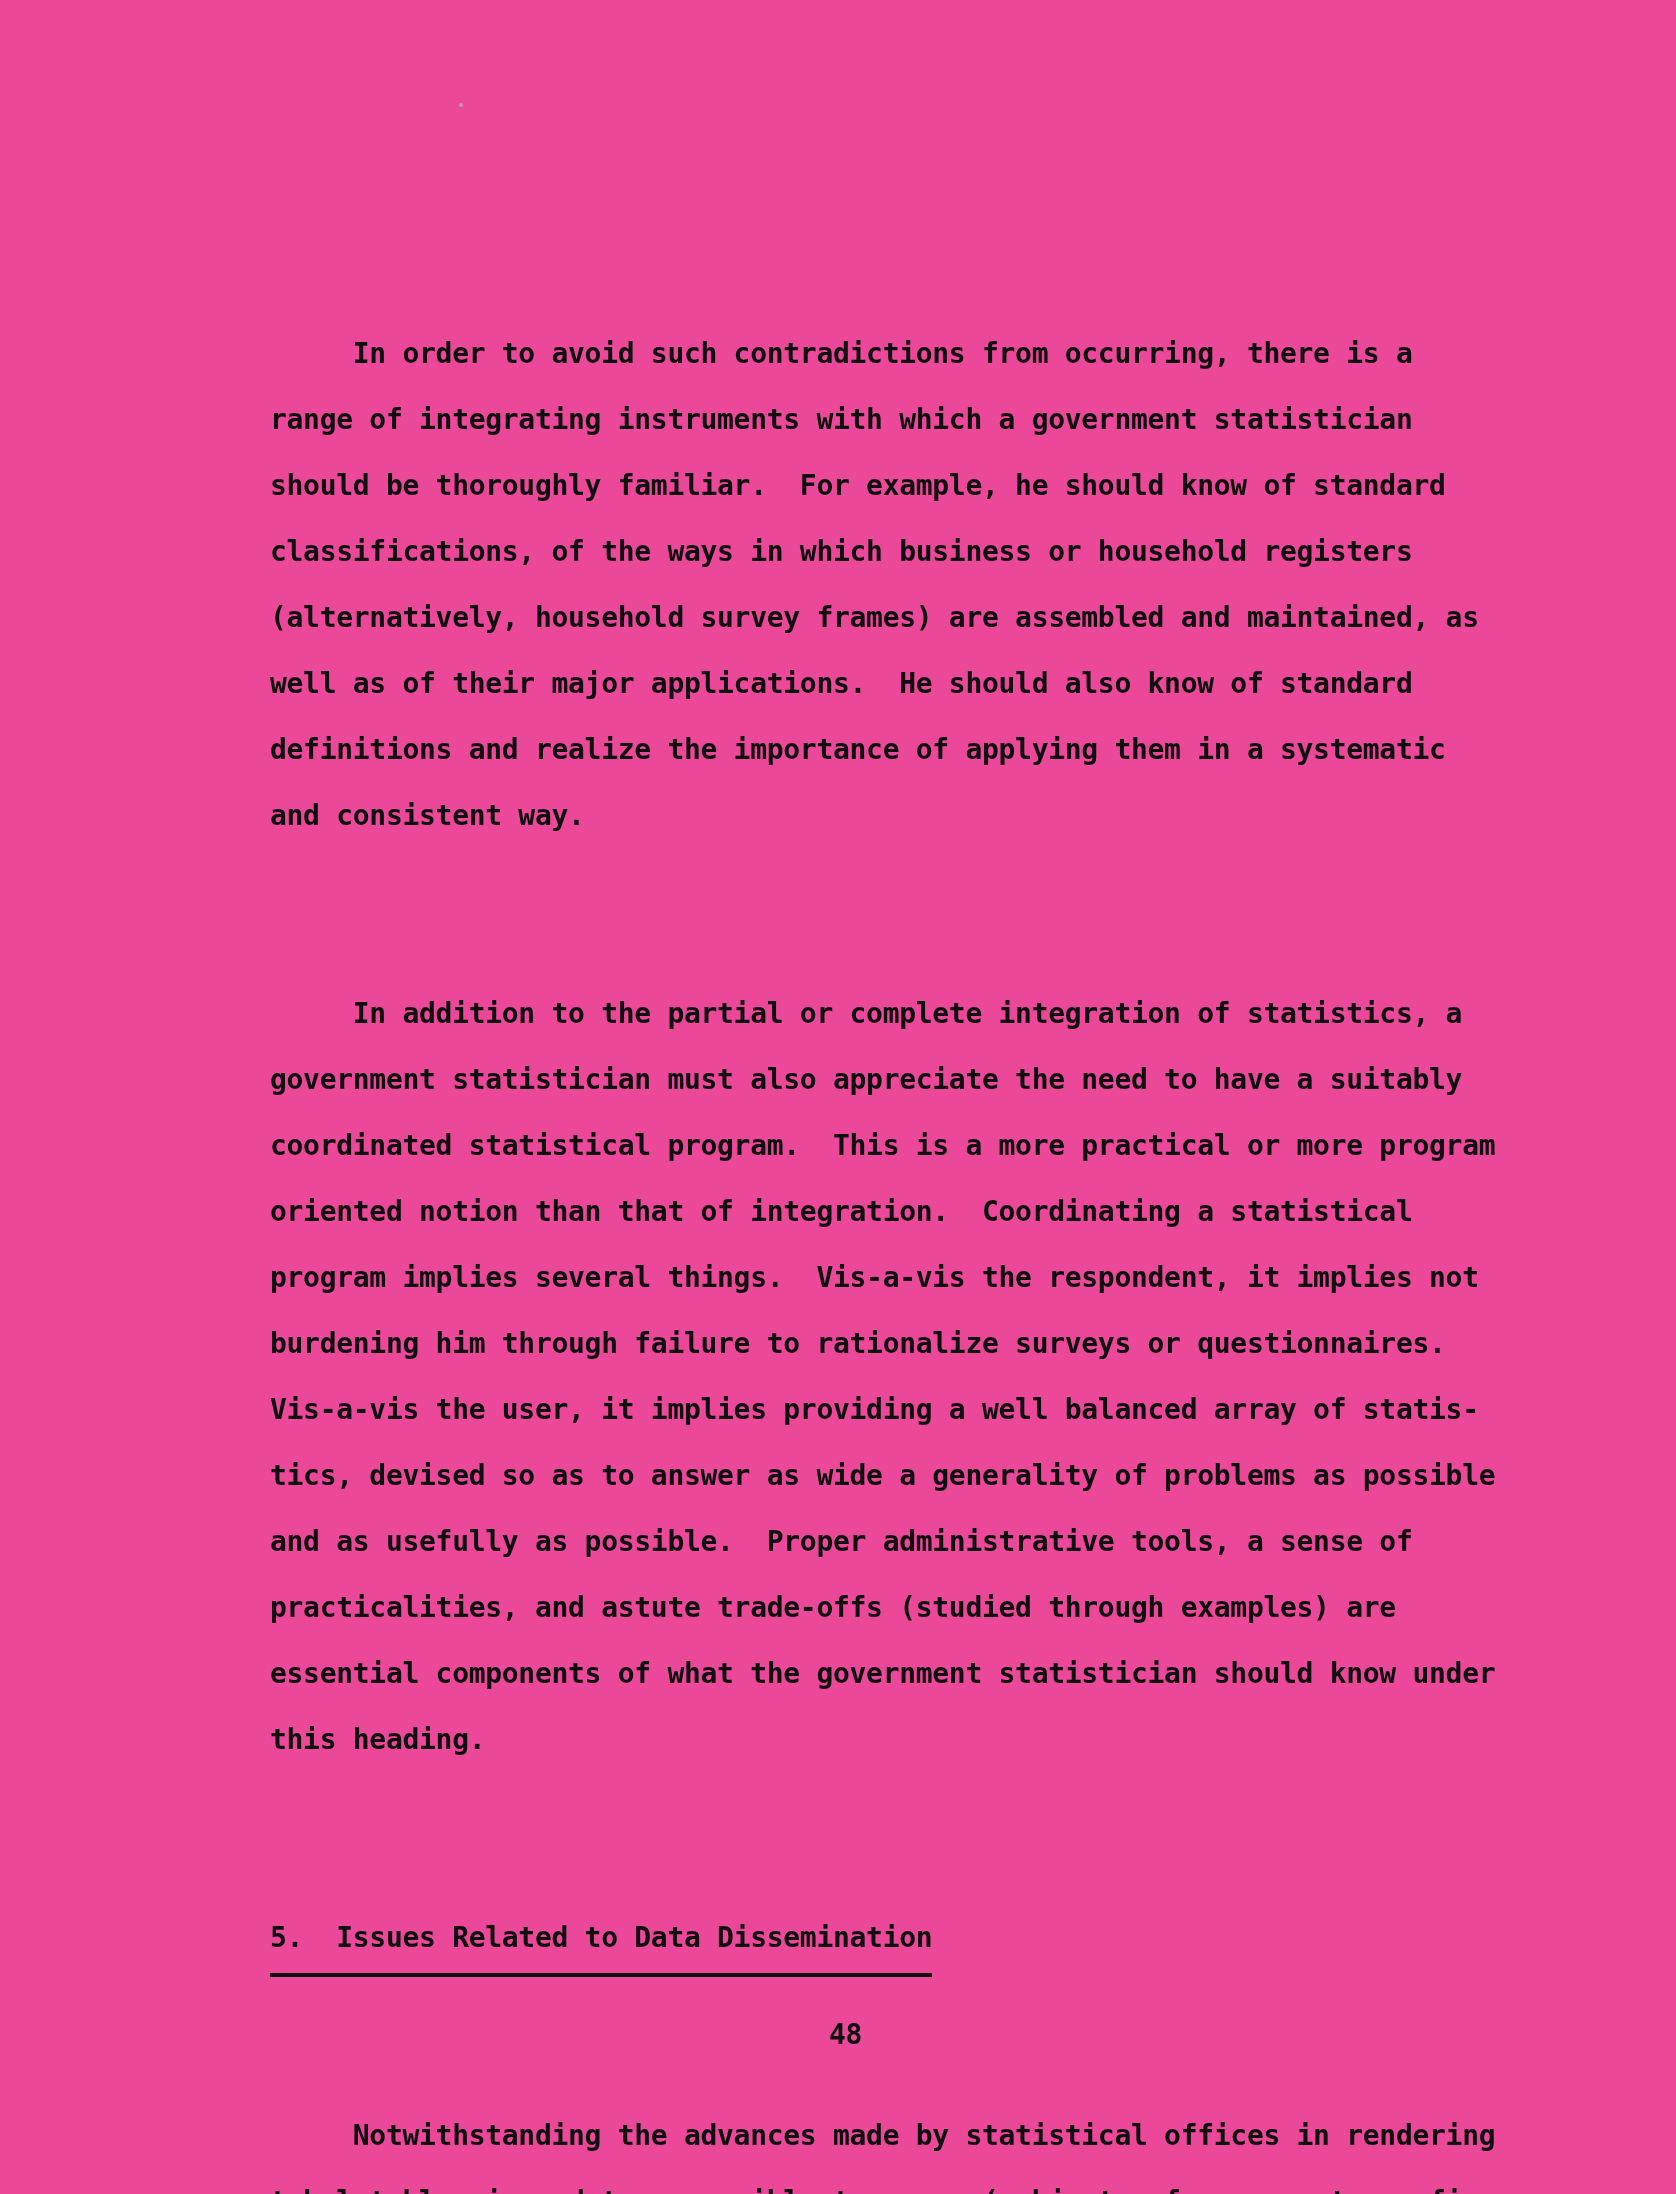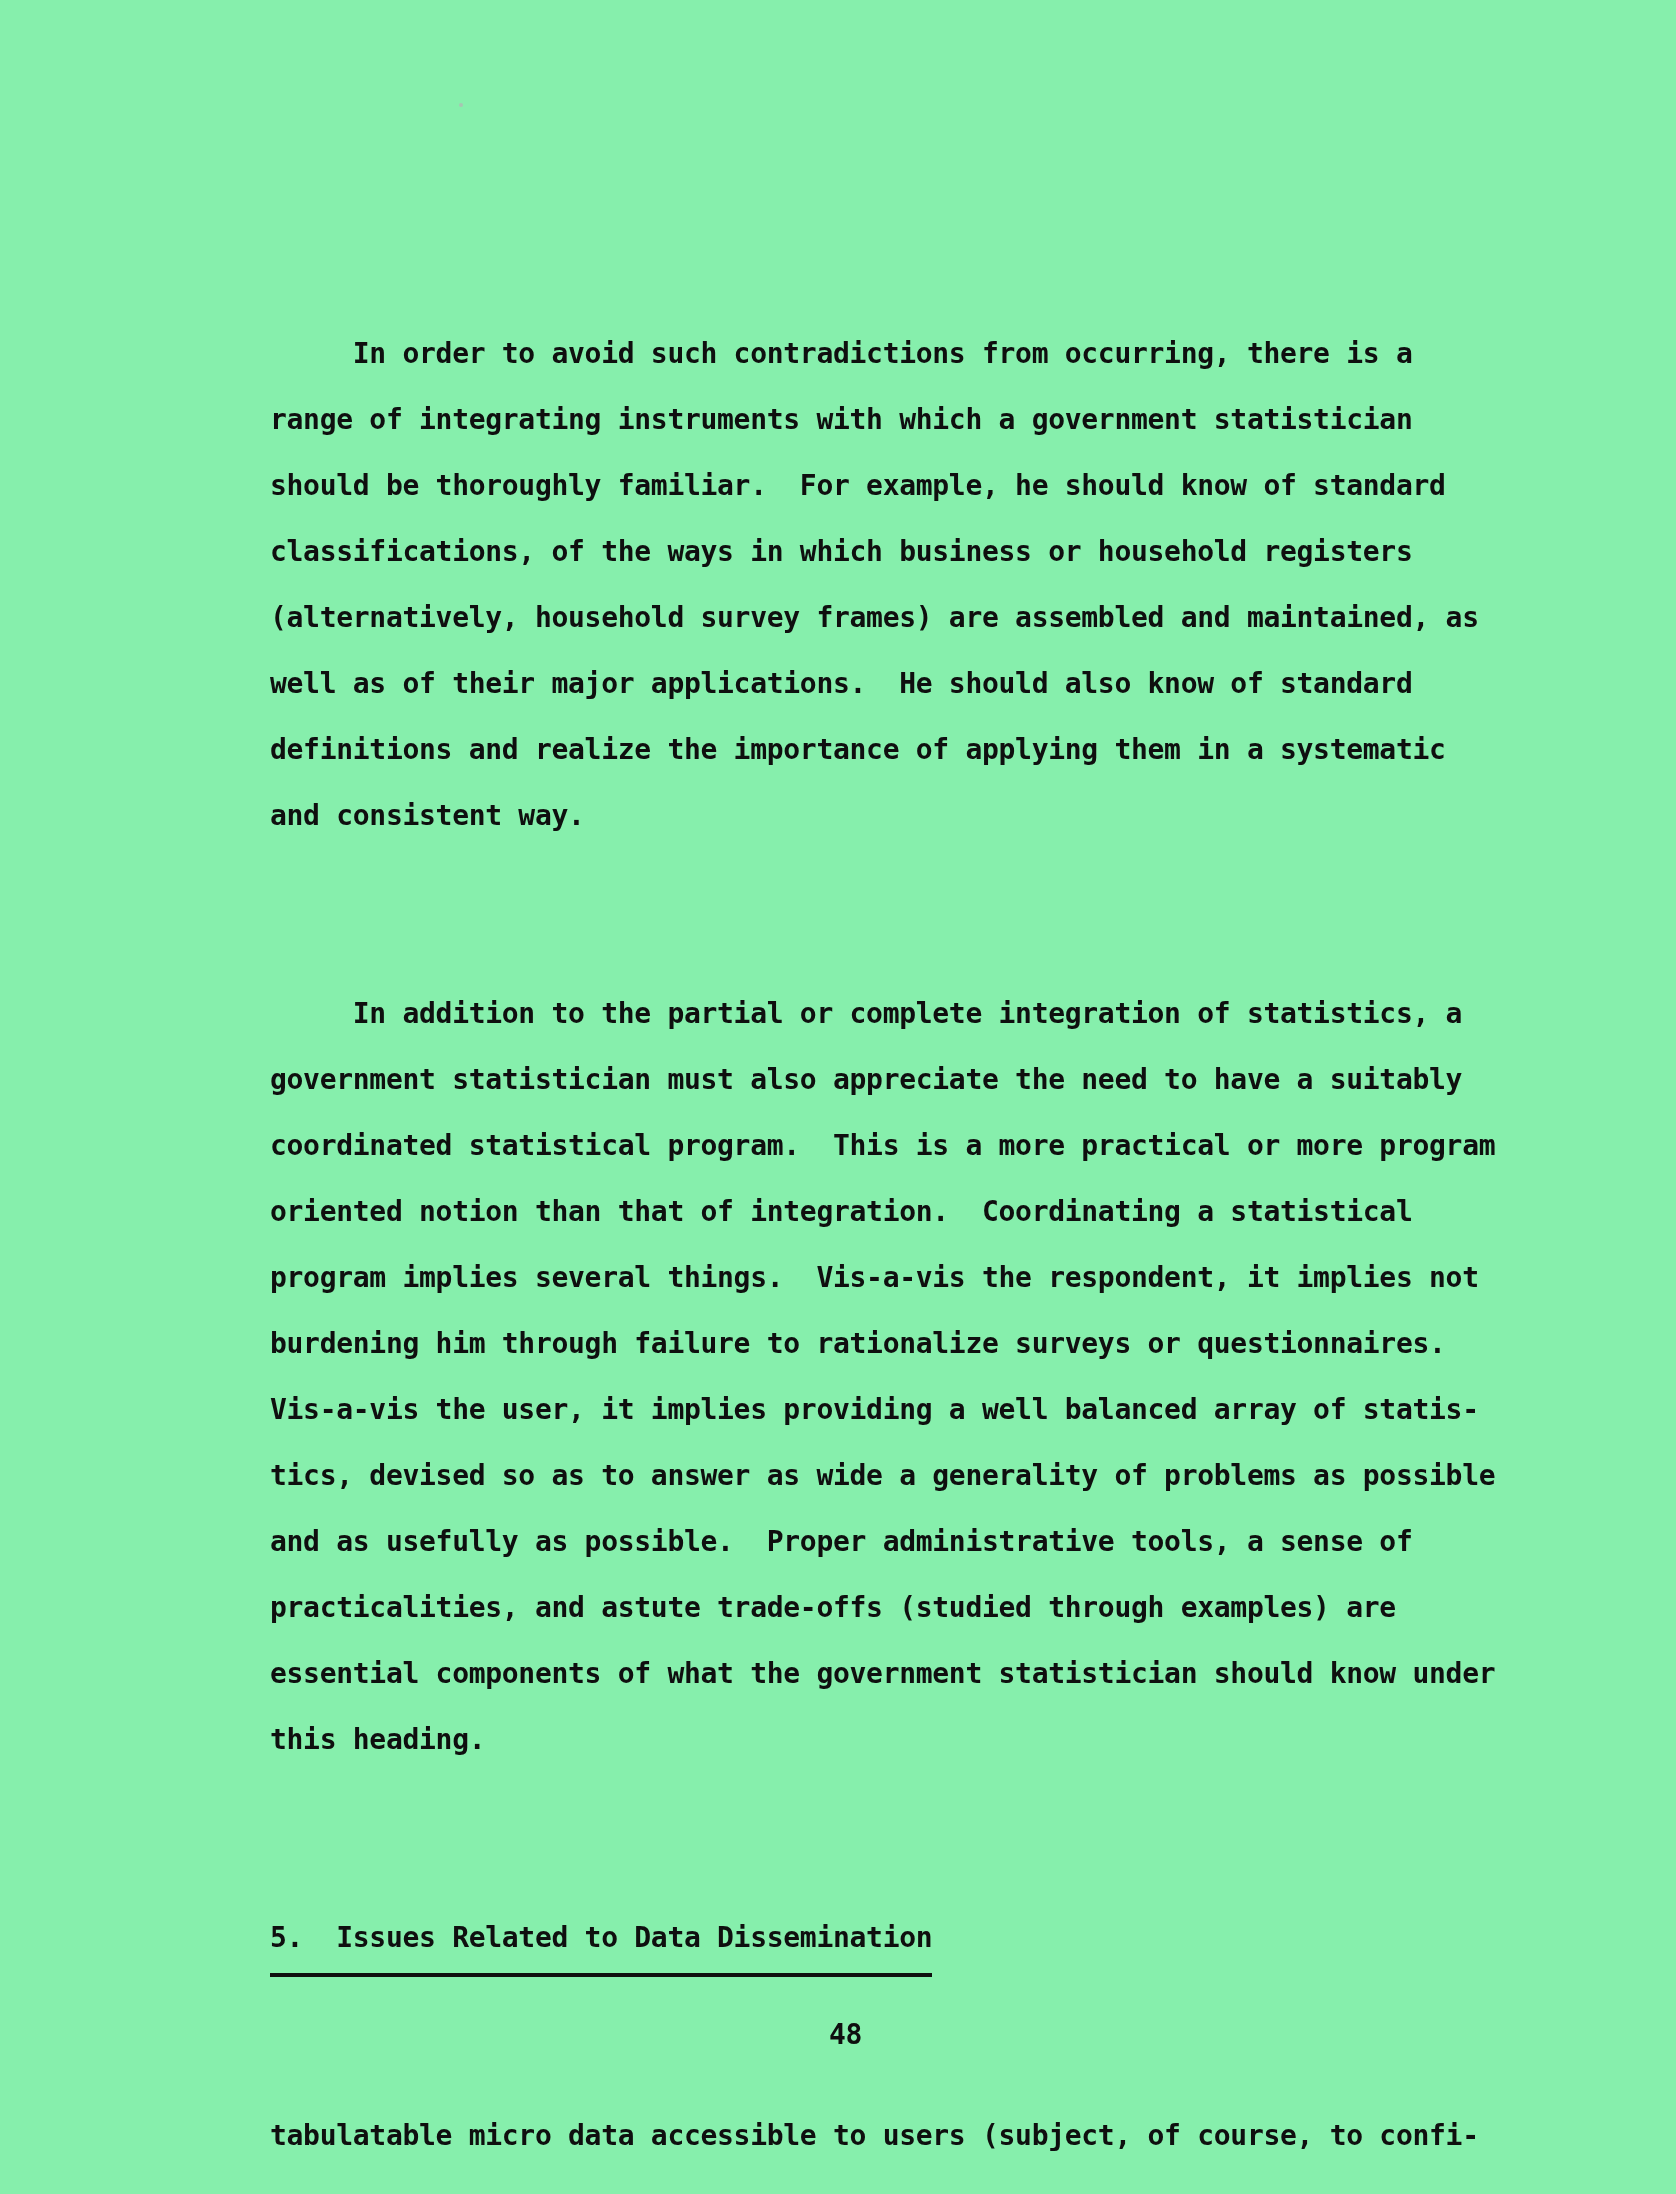--- a/index.html
+++ b/index.html
@@ -4,21 +4,21 @@
 <style>
   html, body {
     margin: 0;
     padding: 0;
     background: #ffffff;
   }
   .page {
     position: relative;
     width: 1677px;
     height: 2194px;
-    background: #86efac;
+    background: #ec4899;
     overflow: hidden;
     font-family: "DejaVu Sans Mono", "Liberation Mono", monospace;
     color: #0f0f0f;
   }
   .text-body {
     position: absolute;
     left: 270px;
     top: 189px;
     font-size: 28px;
     font-weight: 700;
@@ -59,18 +59,18 @@
 </head>
 <body>
 
 <div class="page">
   <div class="scan-speck"></div>
 
   <div class="text-body">
     <div><div class="line">     In order to avoid such contradictions from occurring, there is a</div><div class="line">range of integrating instruments with which a government statistician</div><div class="line">should be thoroughly familiar.  For example, he should know of standard</div><div class="line">classifications, of the ways in which business or household registers</div><div class="line">(alternatively, household survey frames) are assembled and maintained, as</div><div class="line">well as of their major applications.  He should also know of standard</div><div class="line">definitions and realize the importance of applying them in a systematic</div><div class="line">and consistent way.</div></div>
     <div><div class="line">     In addition to the partial or complete integration of statistics, a</div><div class="line">government statistician must also appreciate the need to have a suitably</div><div class="line">coordinated statistical program.  This is a more practical or more program</div><div class="line">oriented notion than that of integration.  Coordinating a statistical</div><div class="line">program implies several things.  Vis-a-vis the respondent, it implies not</div><div class="line">burdening him through failure to rationalize surveys or questionnaires.</div><div class="line">Vis-a-vis the user, it implies providing a well balanced array of statis-</div><div class="line">tics, devised so as to answer as wide a generality of problems as possible</div><div class="line">and as usefully as possible.  Proper administrative tools, a sense of</div><div class="line">practicalities, and astute trade-offs (studied through examples) are</div><div class="line">essential components of what the government statistician should know under</div><div class="line">this heading.</div></div>
     <div class="line"><span class="heading-underline">5.  Issues Related to Data Dissemination</span></div>
-    <div><div class="line">tabulatable micro data accessible to users (subject, of course, to confi-</div></div>
+    <div><div class="line">     Notwithstanding the advances made by statistical offices in rendering</div><div class="line">tabulatable micro data accessible to users (subject, of course, to confi-</div></div>
   </div>
 
   <div class="page-number">48</div>
 </div>
 
 
 </body></html>

